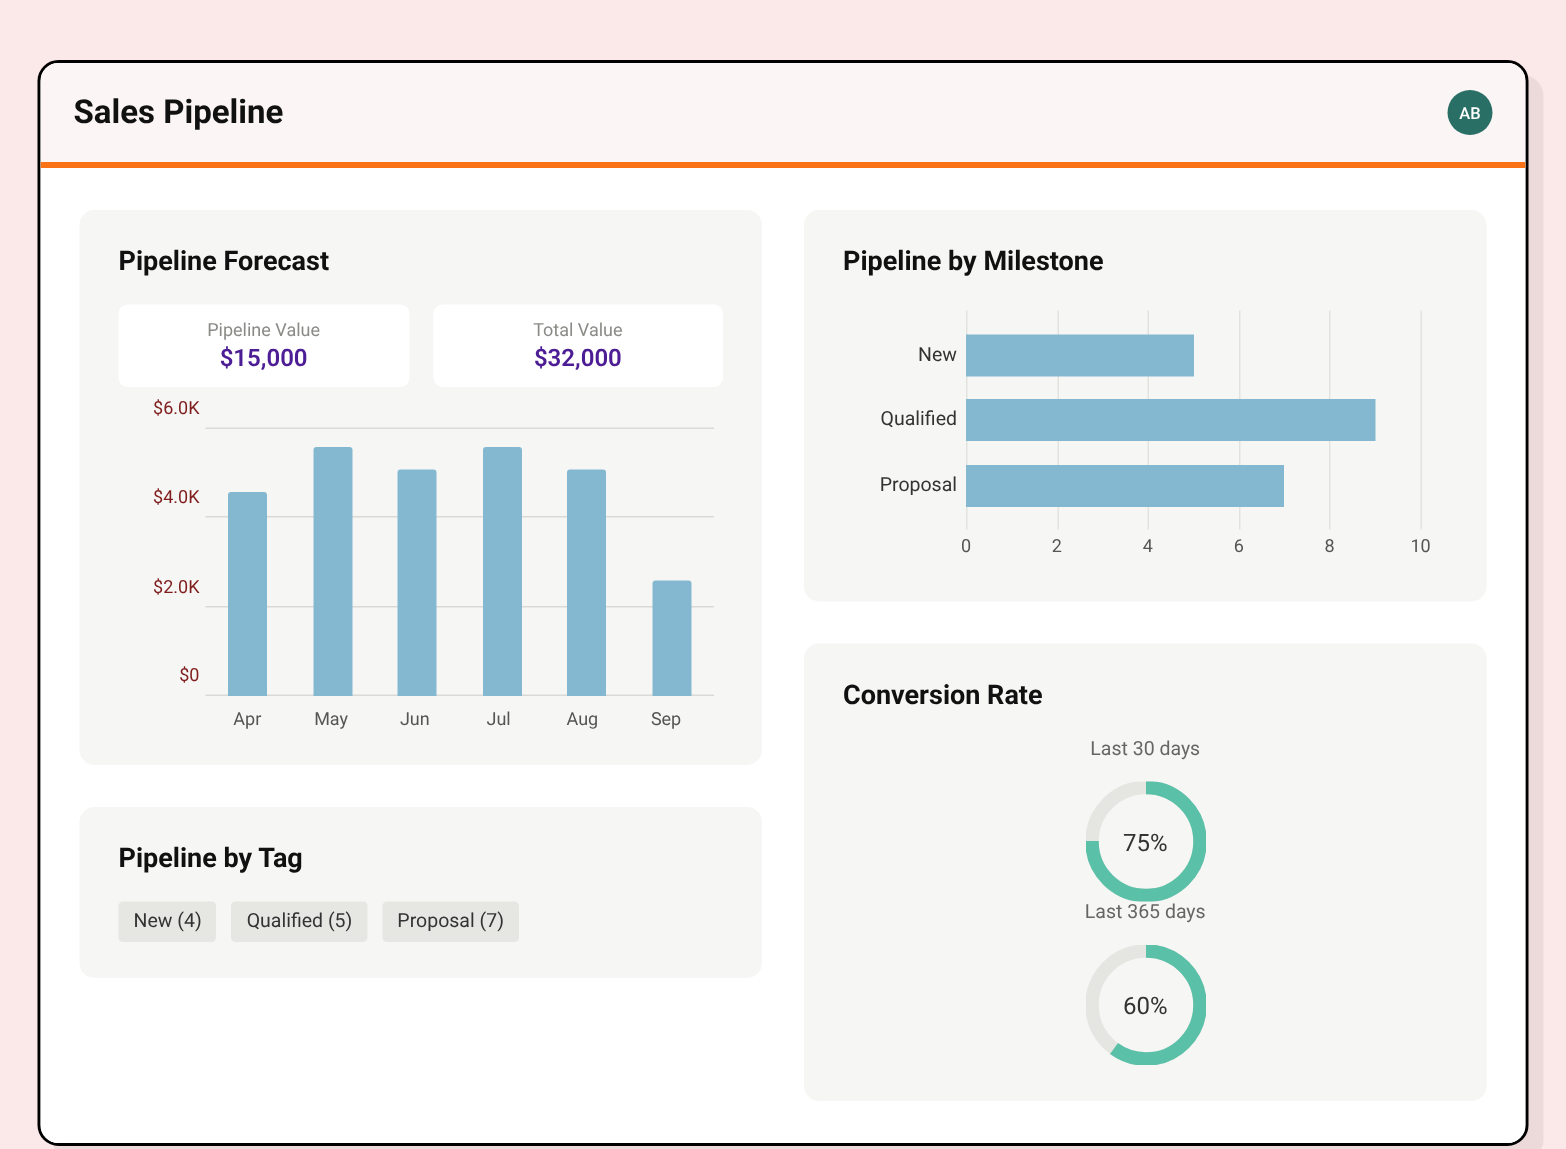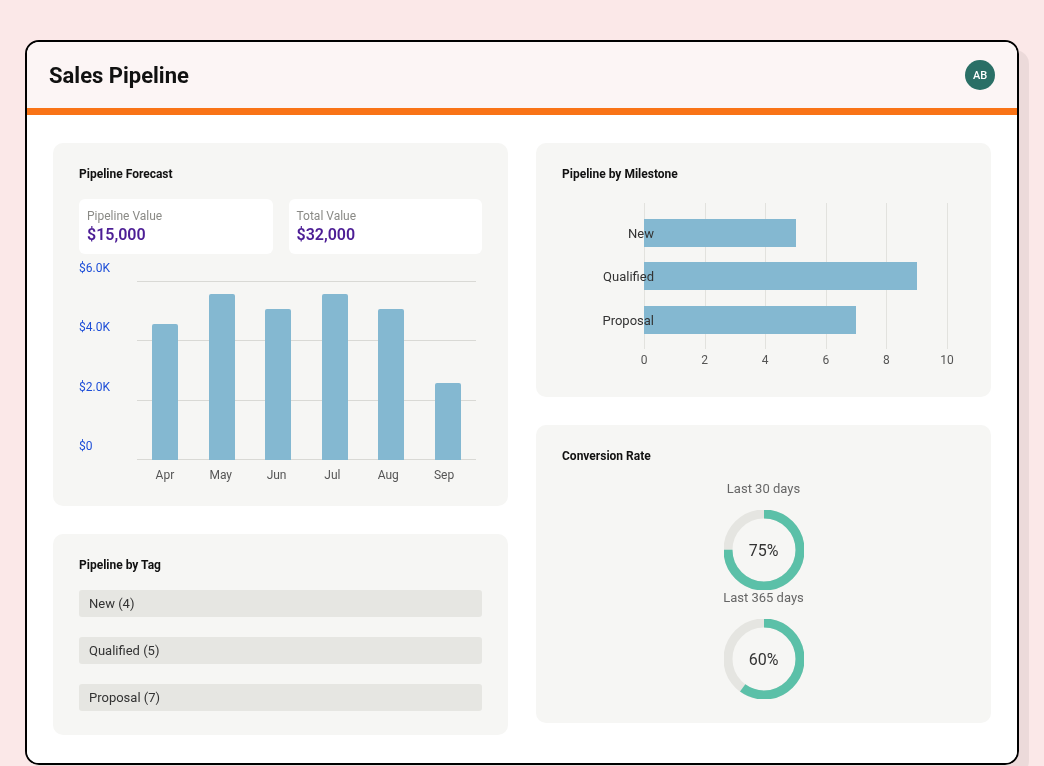--- a/index.html
+++ b/index.html
@@ -17,87 +17,87 @@
     border-radius: 14px;
     box-shadow: 10px 10px 0 rgba(0,0,0,0.06);
     overflow: hidden;
   }
   .header {
     display: flex;
     justify-content: space-between;
     align-items: center;
     padding: 18px 22px;
     background: #fcf5f5;
-    border-bottom: 7px solid #f97316;
+    border-bottom: 4px solid #f97316;
   }
   .title { font-size: 22px; font-weight: 700; color: #111; }
   .avatar {
     width: 30px; height: 30px; border-radius: 50%;
     background: #2a6f66; color: #fff;
     display: flex; align-items: center; justify-content: center;
     font-size: 11px; font-weight: 500;
   }
   .body {
     display: grid;
     grid-template-columns: 1fr 1fr;
     gap: 28px;
     padding: 28px 26px;
     background: #fff;
   }
   .card {
     background: #f6f6f4;
     border-radius: 10px;
     padding: 24px 26px;
   }
-  .card-title { font-size: 12px; font-weight: 700; color: #111; margin-bottom: 18px; }
+  .card-title { font-size: 18px; font-weight: 700; color: #111; margin-bottom: 18px; }
 
   
   .stats { display: flex; gap: 16px; margin-bottom: 28px; }
   .stat {
     flex: 1; background: #fff; border-radius: 6px;
-    padding: 10px 8px; text-align: left;
+    padding: 10px 8px; text-align: center;
   }
   .stat-label { font-size: 12px; color: #8a8a86; }
   .stat-value { font-size: 16px; font-weight: 600; color: #4c1d95; margin-top: 2px; }
 
   
   .barchart { position: relative; height: 200px; }
   .gridline { position: absolute; left: 0; right: 0; border-top: 1px solid #d9d9d5; }
   .ylabel {
-    position: absolute; left: 0; width: 54px; 
-    font-size: 12px; color: #1d4ed8; transform: translateY(-50%);
+    position: absolute; left: 0; width: 54px; text-align: right;
+    font-size: 12px; color: #7f1d1d; transform: translateY(-50%);
   }
   .bars {
     position: absolute; left: 58px; right: 6px; bottom: 22px; top: 0;
     display: flex; align-items: flex-end; justify-content: space-around;
   }
   .bar {
     width: 26px; background: #84b8d1; border-radius: 2px 2px 0 0;
   }
   .xlabels {
     position: absolute; left: 58px; right: 10px; bottom: 0;
     display: flex; justify-content: space-around;
   }
   .xlabel { font-size: 12px; color: #555; text-align: center; width: 40px; }
 
   
-  .tags { display: flex; gap: 20px; flex-wrap: wrap; flex-direction: column; }
+  .tags { display: flex; gap: 10px; flex-wrap: wrap; }
   .tag {
     background: #e6e6e2; color: #333; font-size: 13px;
     padding: 6px 10px; border-radius: 3px;
   }
 
   
   .hbarchart { position: relative; height: 170px; margin-top: 22px; }
   .hbar-area { position: absolute; left: 82px; right: 18px; top: 0; bottom: 24px; }
   .hgridline { position: absolute; top: 0; bottom: 0; border-left: 1px solid #e2e2de; }
   .hbar-row { position: absolute; left: 0; right: 0; height: 28px; }
   .hbar { position: absolute; left: 0; top: 0; bottom: 0; background: #84b8d1; }
   .hbar-label {
-    position: absolute; left: 16px; width: 76px; text-align: right;
+    position: absolute; left: 0; width: 76px; text-align: right;
     font-size: 13px; color: #333; transform: translateY(-50%);
   }
   .hx-labels { position: absolute; left: 82px; right: 18px; bottom: 0; height: 20px; }
   .hx-label { position: absolute; font-size: 12px; color: #555; transform: translateX(-50%); }
 
   
   .rings { display: flex; justify-content: space-around; margin-top: 10px; flex-direction: column; }
   .ring-wrap { text-align: center; }
   .ring-label { font-size: 13px; color: #666; margin-bottom: 14px; }
   .ring { position: relative; width: 80px; height: 80px; margin: 0 auto; }

